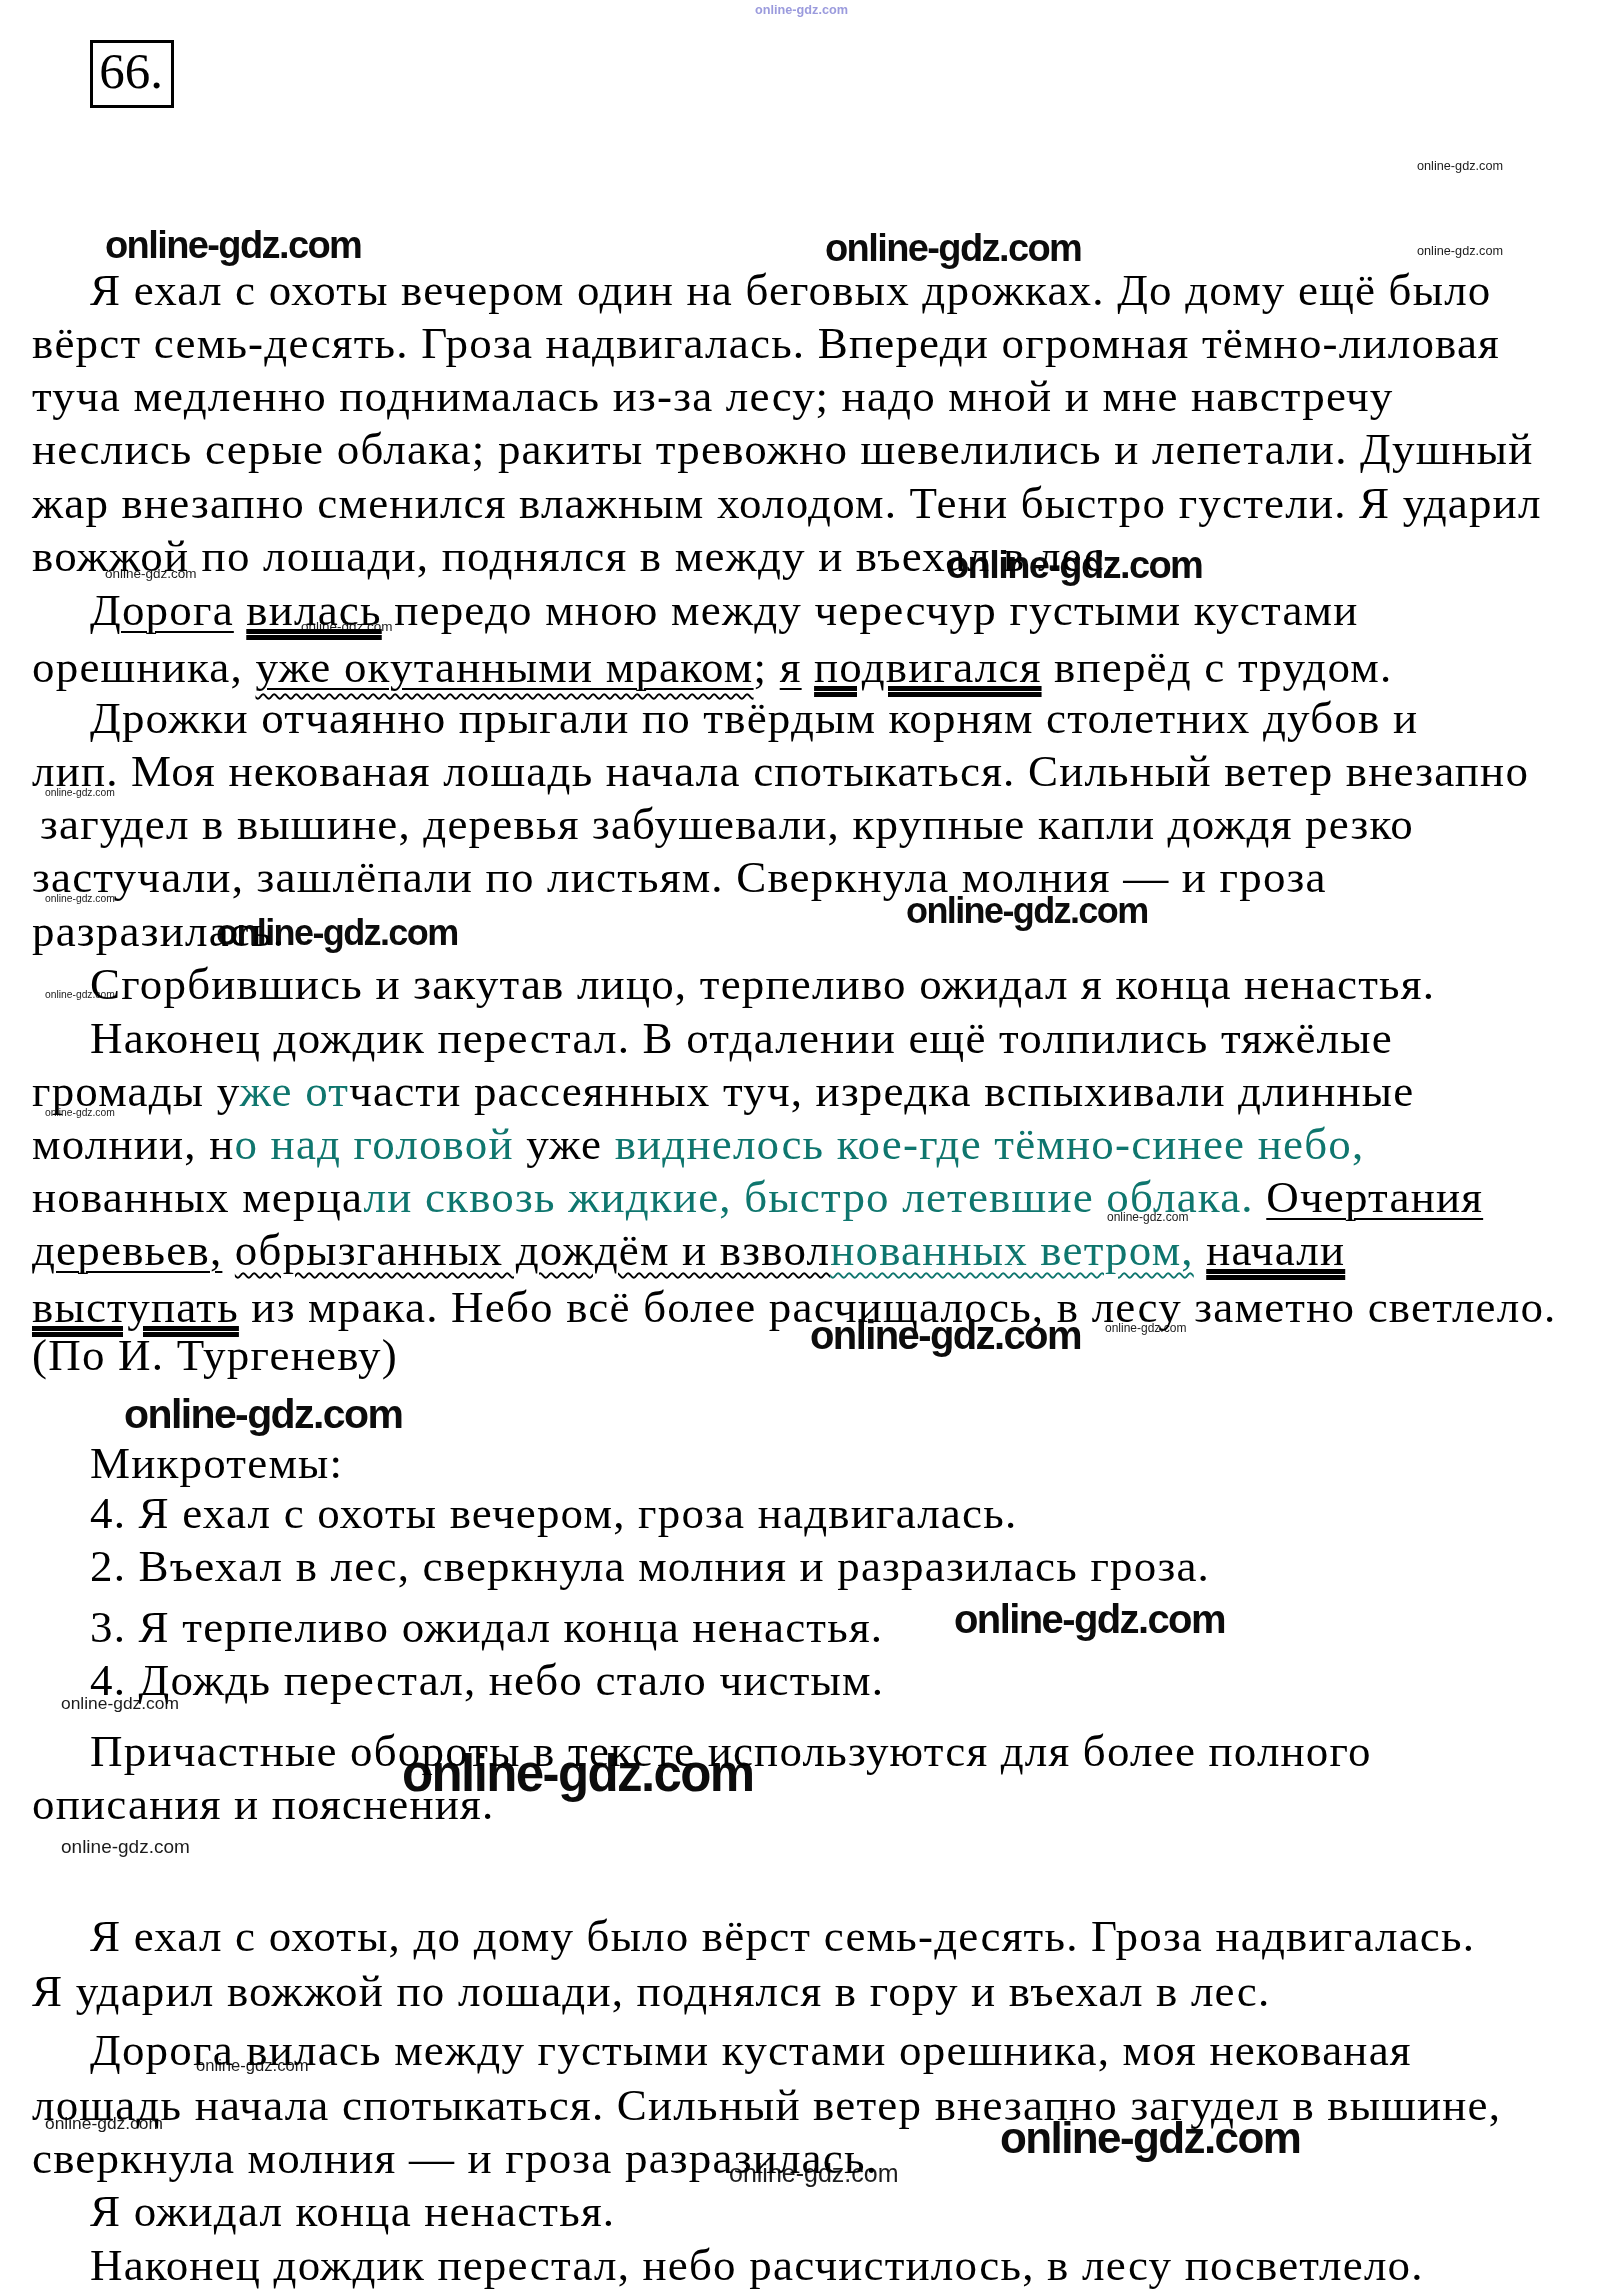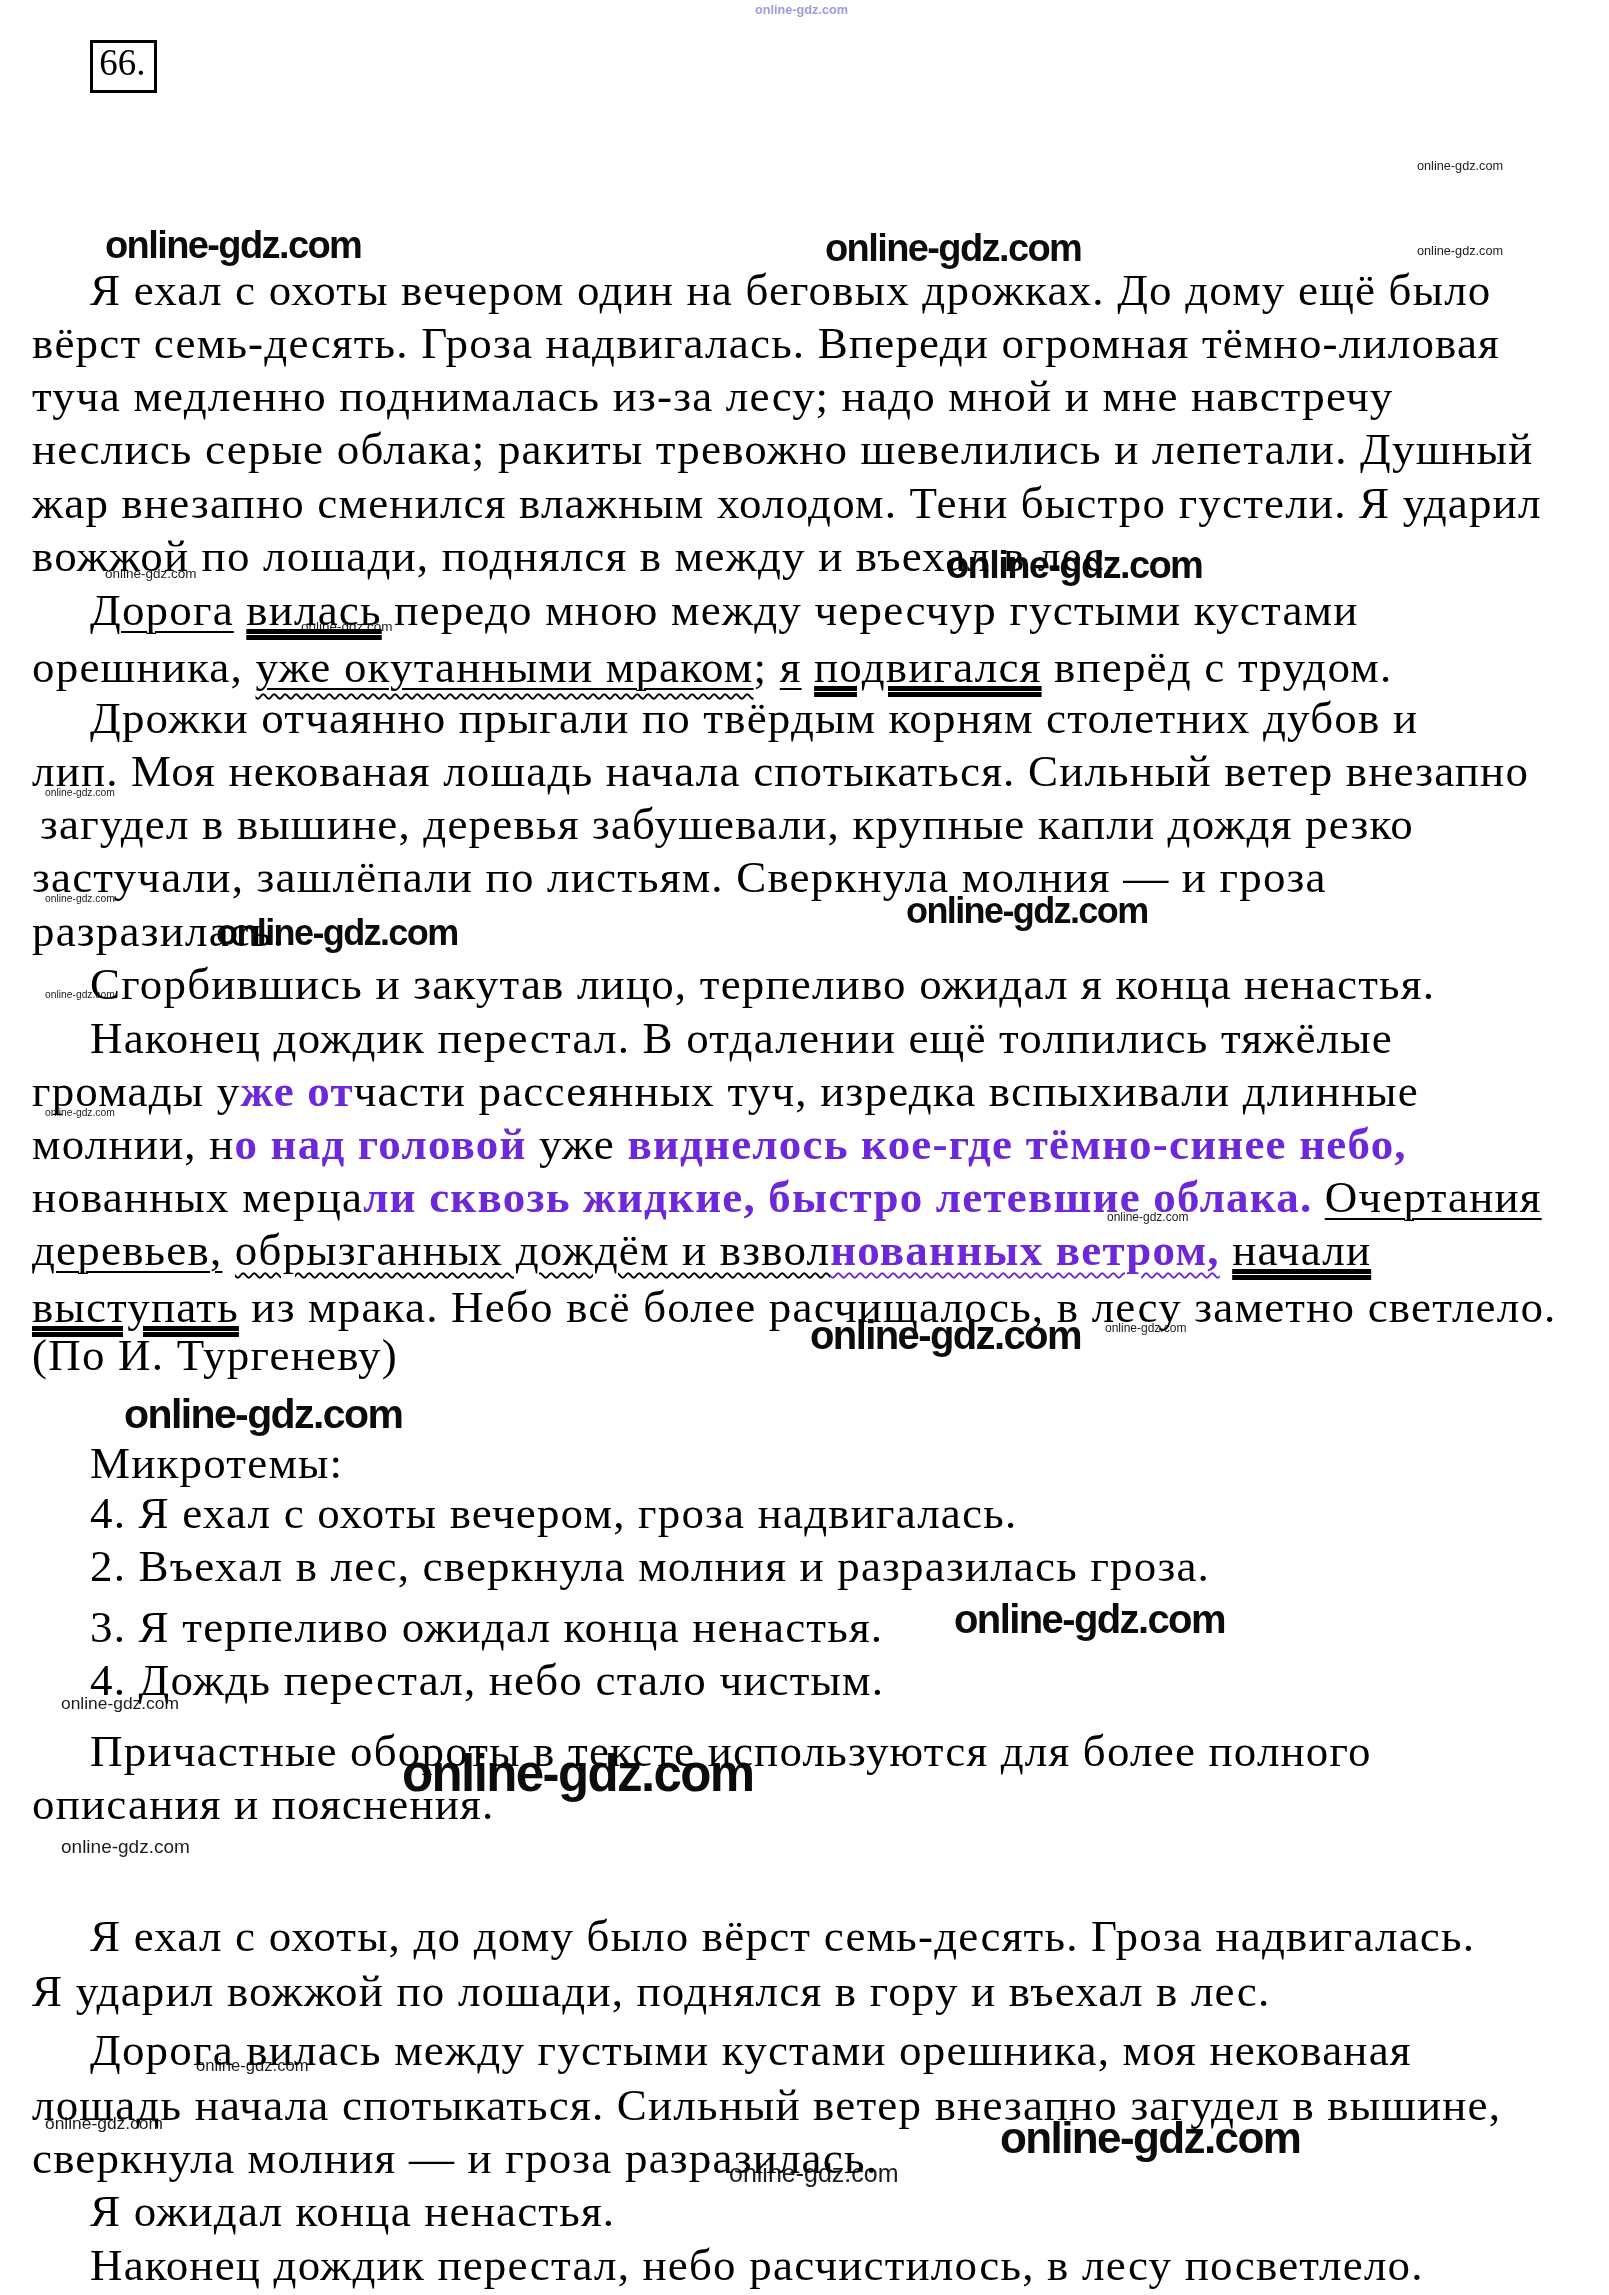--- a/index.html
+++ b/index.html
@@ -8,36 +8,36 @@
     width:1610px;height:2295px;
     background:#ffffff;
     font-family:"Liberation Serif",serif;
     color:#000;
     overflow:hidden;
   }
   .badge{
     position:absolute;left:90px;top:40px;
     border:3.2px solid #000;
     padding:0 8px 6.3px 6.3px;
-    font-size:37px;line-height:1.1;
+    font-size:51px;line-height:1.1;
     font-family:"Liberation Serif",serif;
   }
   .line{
     position:absolute;
     white-space:nowrap;
     font-size:45px;
     letter-spacing:1.2px;
     line-height:1.05;
   }
   
   .u-s{text-decoration:underline;text-decoration-thickness:2.4px;text-underline-offset:5.5px;}
   .u-d{text-decoration:underline;text-decoration-style:double;text-decoration-thickness:4.8px;text-underline-offset:4px;}
   .u-w{text-decoration:underline;text-decoration-style:wavy;text-decoration-thickness:1.6px;text-underline-offset:7.1px;}
   .u-w2{text-decoration:underline;text-decoration-style:wavy;text-decoration-thickness:1.6px;text-underline-offset:11px;}
-  .g{color:#6d28d9;font-weight:bold;}
+  .g{color:#0f766e;}
   
   .wm{
     position:absolute;white-space:nowrap;
     font-family:"Liberation Sans","DejaVu Sans",sans-serif;
   }
   .wm-bold{font-weight:bold;color:#0c0c0c;letter-spacing:-1.6px;}
   .wm-small{font-weight:normal;color:#1c1c1c;letter-spacing:0;}
   .wm-blue{font-weight:bold;color:#9b9bdd;letter-spacing:0;}
 </style>
 </head>

